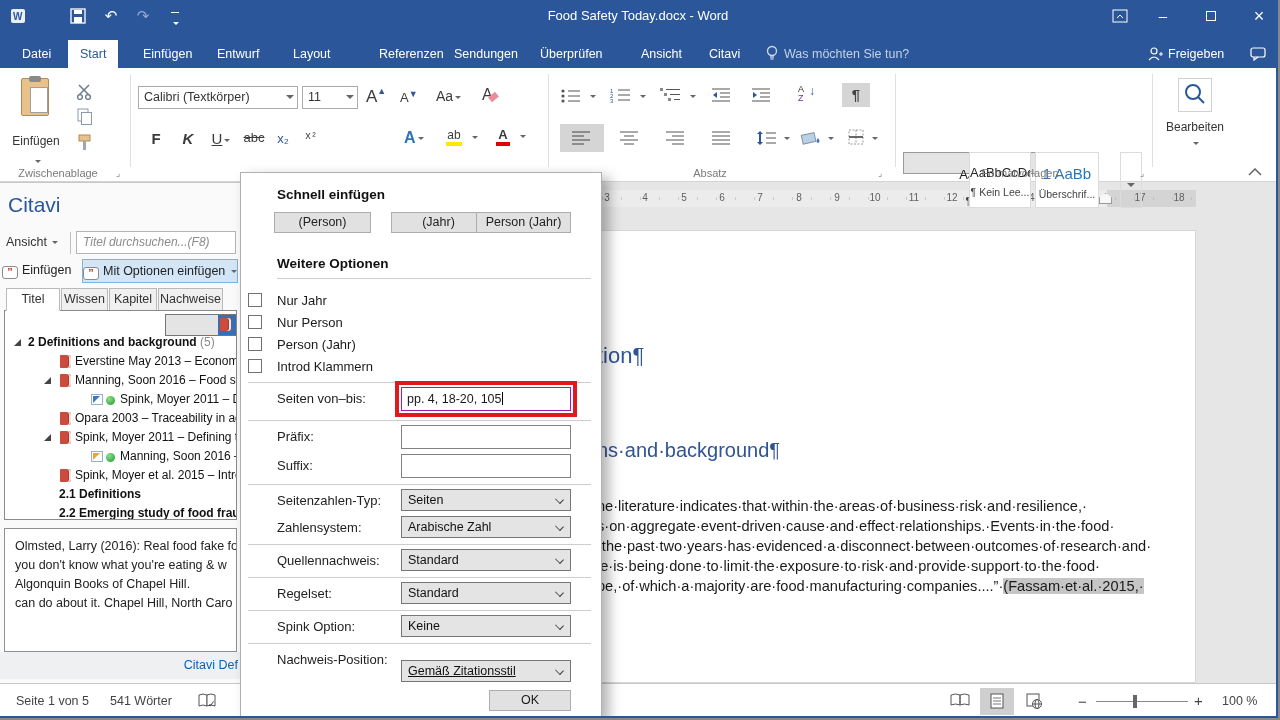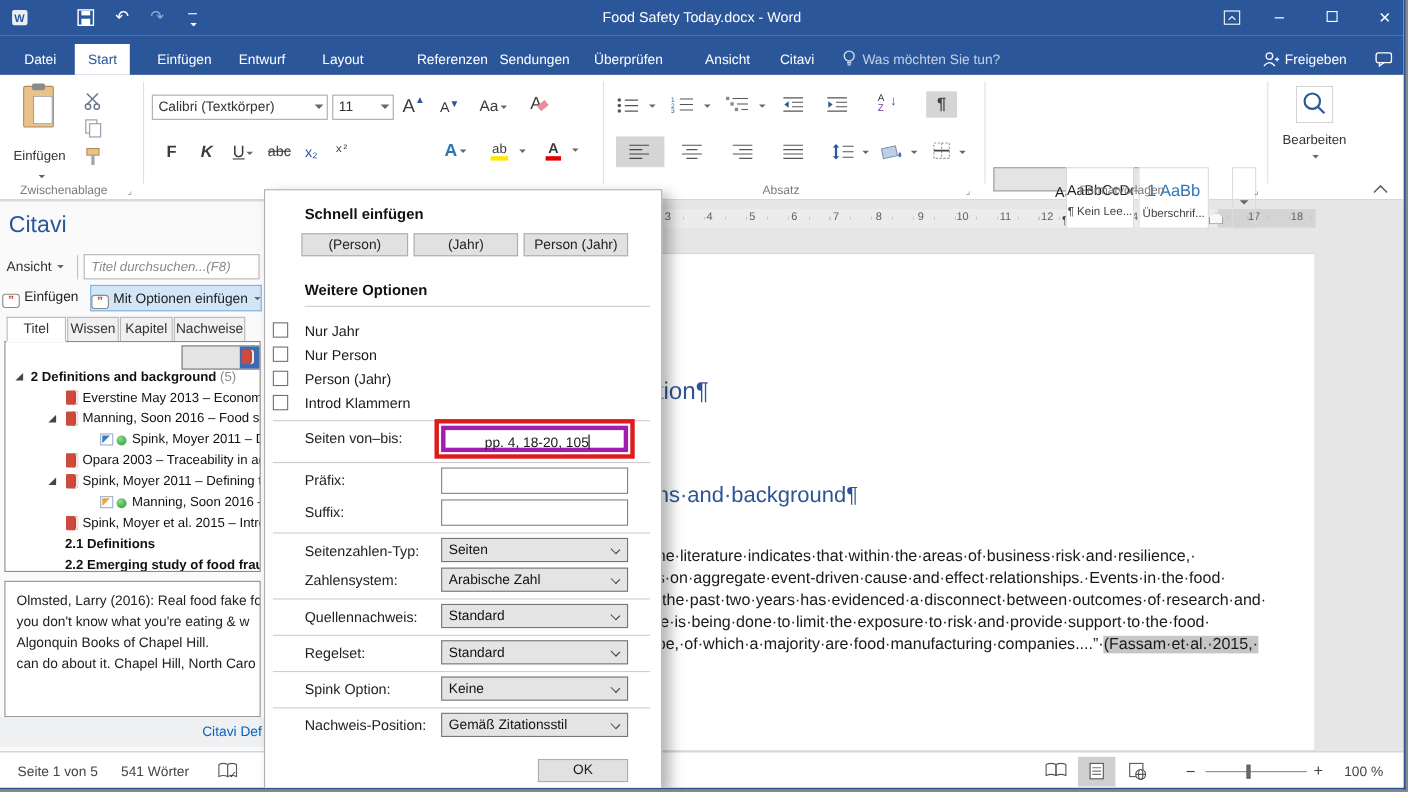--- a/index.html
+++ b/index.html
@@ -102,21 +102,21 @@
      z-index:50; box-shadow:7px 5px 12px rgba(0,0,0,.30); font-size:13px; color:#1a1a1a; }
   .dlg-h { position:absolute; left:36px; font-weight:bold; font-size:13.5px; color:#111; }
   .qbtn { position:absolute; top:39px; height:21px; background:#e1e1e1; border:1px solid #adadad; text-align:center;
      font-size:12.5px; line-height:19px; color:#222; }
   .dsep { position:absolute; height:1px; background:#cdcdcd; }
   .cb { position:absolute; left:7px; width:14px; height:14px; background:#fff; border:1px solid #707070; }
   .cblbl { position:absolute; left:36px; font-size:13px; }
   .flabel { position:absolute; left:36px; font-size:13px; color:#222; }
   .tbox { position:absolute; left:160px; width:170px; height:24px; background:#fff; border:1px solid #828282;
      font-size:12.5px; line-height:22px; padding-left:5px; }
-  .tbox.focus { border:4px solid #a21caf;text-align:center; }
+  .tbox.focus { border:1px solid #a21caf; }
   .caret { display:inline-block; width:1px; height:13px; background:#000; vertical-align:-2px; }
   .redbox { position:absolute; left:154px; width:182px; height:36px; border:4px solid #e0191e; }
   .sel { position:absolute; left:160px; width:170px; height:22px; background:#e4e4e4; border:1px solid #767676;
      font-size:12.5px; line-height:20px; padding-left:6px; color:#111; }
   .chev { position:absolute; right:7px; top:7px; width:7px; height:7px; border-right:1.6px solid #3c3c3c;
      border-bottom:1.6px solid #3c3c3c; transform:rotate(45deg) scale(1,.8); transform-origin:center; margin-top:-1px; }
   .okbtn { position:absolute; left:248px; top:517px; width:82px; height:21px; background:#e1e1e1; border:1px solid #adadad;
      text-align:center; font-size:12.5px; line-height:19px; }
 </style>
 </head>
@@ -537,21 +537,21 @@
     <span class="abs" style="left:1078px; top:9px; font-size:15px;">−</span>
     <div class="slider-track" style="left:1096px; width:92px;"></div>
     <div class="slider-handle" style="left:1133px;"></div>
     <span class="abs" style="left:1194px; top:8px; font-size:15px;">+</span>
     <span class="abs" style="left:1222px; top:10px;">100 %</span>
   </div>
 
   <div class="dialog">
     <div class="dlg-h" style="top:14px;">Schnell einfügen</div>
     <div class="qbtn" style="left:33px;  width:97px;"><span>(Person)</span></div>
-    <div class="qbtn" style="left:135px; width:95px;"><span>(Jahr)</span></div>
+    <div class="qbtn" style="left:150px; width:95px;"><span>(Jahr)</span></div>
     <div class="qbtn" style="left:235px; width:95px;"><span>Person (Jahr)</span></div>
 
     <div class="dlg-h" style="top:83px;">Weitere Optionen</div>
     <div class="dsep" style="left:36px; right:10px; top:105px;"></div>
 
     <div class="cb" style="top:120px;"></div>
     <div class="cblbl" style="top:120px;">Nur Jahr</div>
     <div class="cb" style="top:142px;"></div>
     <div class="cblbl" style="top:142px;">Nur Person</div>
     <div class="cb" style="top:164px;"></div>
@@ -596,20 +596,20 @@
     </div>
 
     <div class="dsep" style="left:7px; right:10px; top:437px;"></div>
     <div class="flabel" style="top:446px;">Spink Option:</div>
     <div class="sel" style="top:442px;">
       <span>Keine</span><span class="chev"></span>
     </div>
 
     <div class="dsep" style="left:7px; right:10px; top:470px;"></div>
     <div class="flabel" style="top:479px;">Nachweis-Position:</div>
-    <div class="sel" style="top:475px;">
+    <div class="sel" style="top:487px;text-decoration:underline;">
       <span>Gemäß Zitationsstil</span><span class="chev"></span>
     </div>
 
     <div class="okbtn"><span>OK</span></div>
   </div>
 
 </div>
 
 </body></html>

